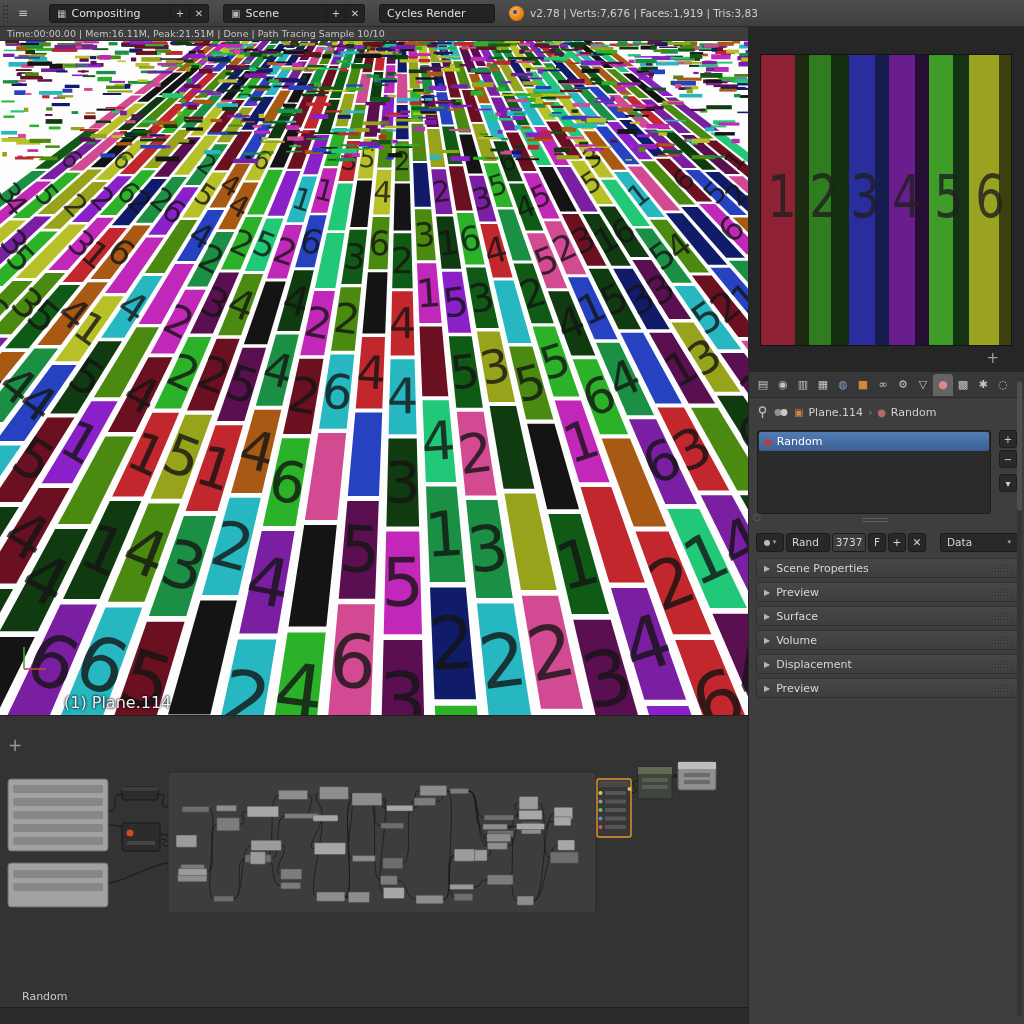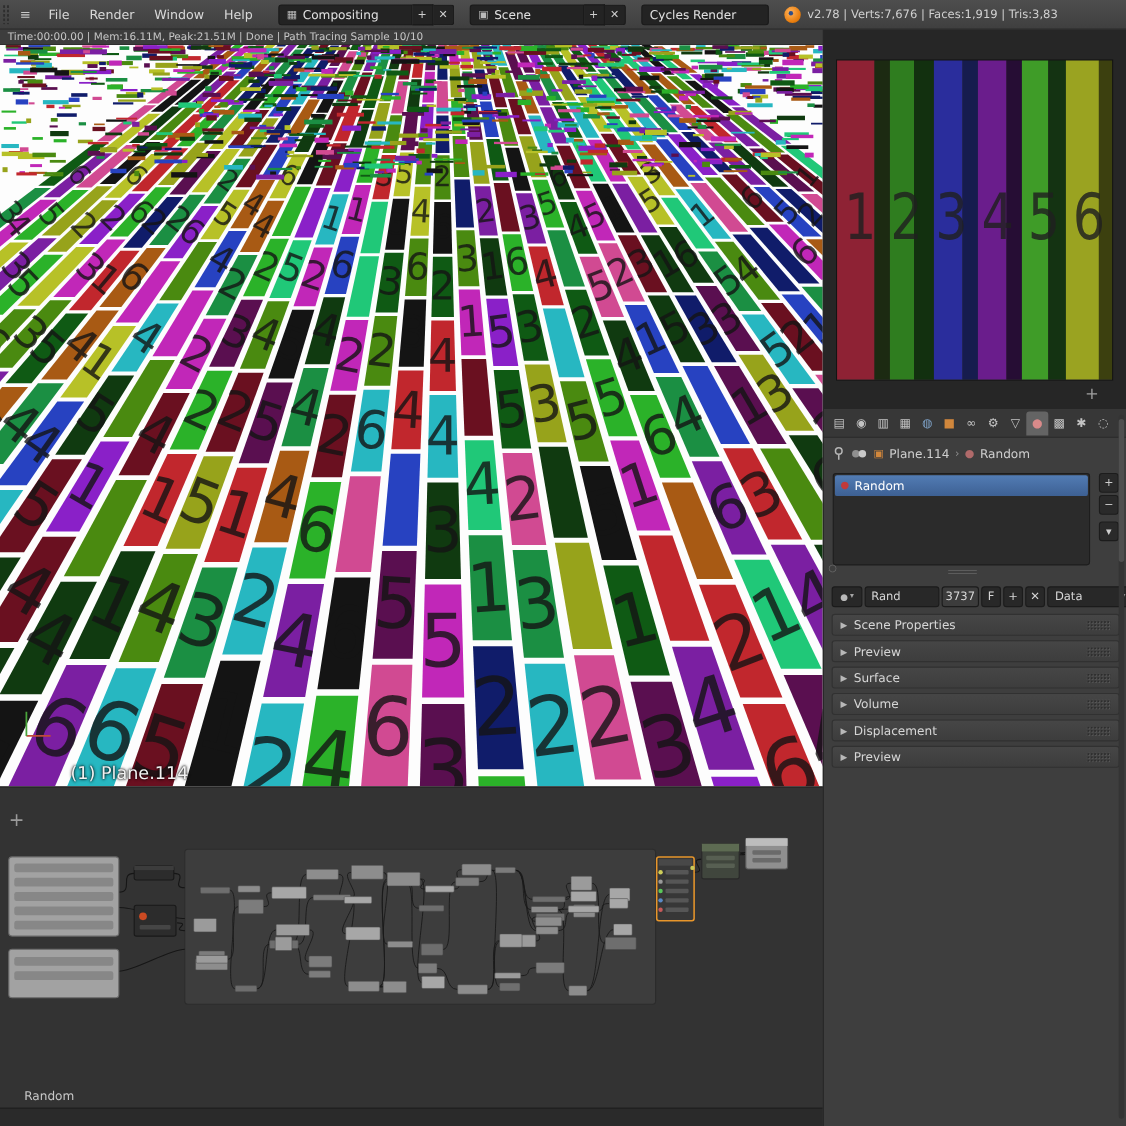--- a/index.html
+++ b/index.html
@@ -48,45 +48,39 @@
 #slot-area{position:absolute;left:0;top:399px;width:276px;height:104px}
 #slot-list{position:absolute;left:8px;top:4px;width:234px;height:84px;background:#2b2b2b;border:1px solid #1d1d1d;border-radius:3px;padding:1px}
 .slot-row{height:19px;display:flex;align-items:center;gap:5px;padding-left:5px;font-size:11px;color:#fff;border-radius:2px;background:linear-gradient(#527cb4,#3d6093)}
 .slot-dot{color:#c23a3a;font-size:9px}
 .vbtn{position:absolute;width:18px;height:18px;background:#2a2a2a;border:1px solid #1c1c1c;border-radius:3px;color:#cecece;font-size:10px;display:flex;align-items:center;justify-content:center}
 #slot-grip{position:absolute;left:113px;top:92px;width:26px;height:5px;background:repeating-linear-gradient(#5c5c5c 0 1px,transparent 1px 3px)}
 #slot-circle{position:absolute;left:4px;top:86px;color:#6e6e6e;font-size:9px}
 #dbrow{position:absolute;left:0;top:503px;width:276px;height:24px;display:flex;align-items:center;gap:2px;padding:0 7px;font-size:10.5px}
 .db{background:#282828;border:1px solid #1b1b1b;border-radius:3px;height:19px;display:flex;align-items:center;justify-content:center;color:#d7d7d7;flex:none}
 .db.browse{width:28px;gap:2px}
-.db.namef{width:68px;justify-content:flex-start;padding-left:5px;overflow:hidden;white-space:nowrap}
+.db.namef{width:44px;justify-content:flex-start;padding-left:5px;overflow:hidden;white-space:nowrap}
 .db.users{width:34px;background:#3c3c3c}
 .db.small{width:18px}
 .db.linksel{width:78px;justify-content:space-between;padding:0 6px;margin-left:auto}
 .tinydown{font-size:7px;color:#a5a5a5}
 #panels{position:absolute;left:0;top:531px;width:276px}
 .panel-row{height:20px;margin:0 7px 4px 7px;background:linear-gradient(#464646,#3d3d3d);border:1px solid #313131;border-radius:3px;display:flex;align-items:center;gap:6px;padding:0 7px;font-size:11px;color:#d6d6d6}
 .parrow{font-size:8px;color:#b8b8b8}
 .plabel{white-space:nowrap}
 .pgrip{margin-left:auto;width:22px;height:9px;background-image:radial-gradient(circle,#2d2d2d .8px,transparent 1px),radial-gradient(circle,#565656 .8px,transparent 1px);background-size:3px 3px;background-position:0 0,.8px .8px}
 #right-scroll{position:absolute;right:2px;top:350px;width:5px;height:640px;background:#343434;border-radius:3px}
 #right-scroll:after{content:"";position:absolute;left:0;top:4px;width:5px;height:130px;background:#4f4f4f;border-radius:3px}
 </style>
 </head>
 <body>
 
 <div id="header">
   <span class="gripdots"></span>
   <span class="hicon">≡</span>
-  <div id="menubar">
-      <div class="menu-item">File</div>
-      <div class="menu-item">Render</div>
-      <div class="menu-item">Window</div>
-      <div class="menu-item">Help</div>
-    </div>
   <div class="hgroup">
     <div class="hfield start" id="layout-field">
       <span class="mini-ic">▦</span>
       <span>Compositing</span>
     </div>
     <span class="sqbtn">+</span>
     <span class="sqbtn end">✕</span>
   </div>
   <div class="hgroup">
     <div class="hfield start" id="scene-field">

